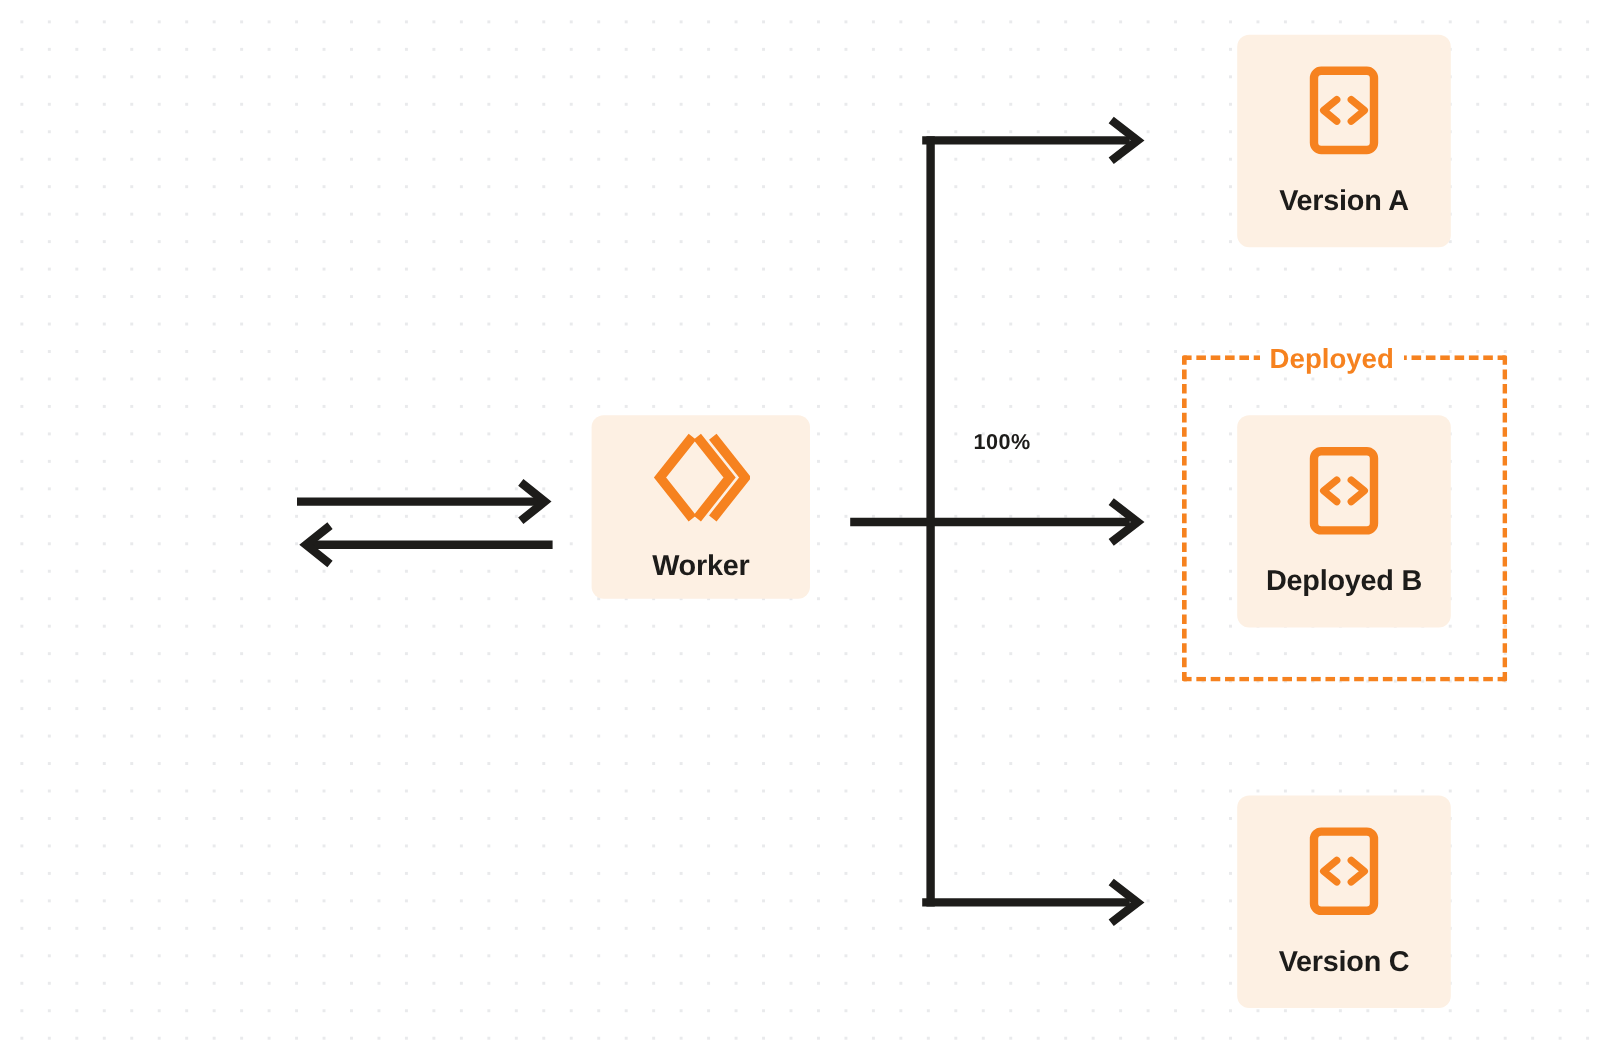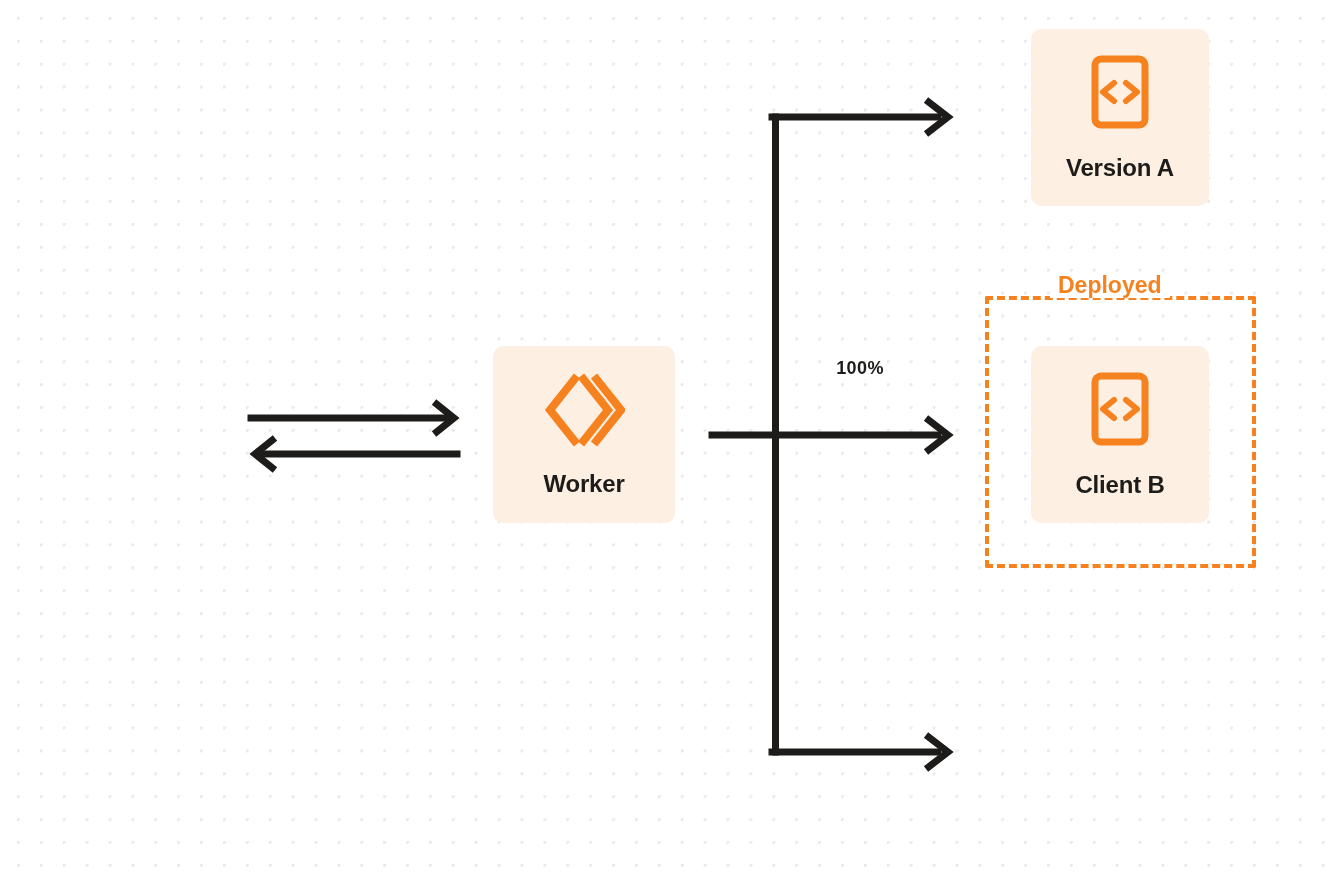--- a/index.html
+++ b/index.html
@@ -44,21 +44,21 @@
     height: 177px;
     background: #f3f4f5;
   }
   #client-node .node-label { font-size: 24px; }
 
   
   #worker-node {
     left: 493px;
     top: 346px;
     width: 182px;
-    height: 177px;
+    height: 153px;
     background: #fdf0e3;
   }
   #worker-node .node-label { font-size: 24px; margin-top: 22px; }
 
   
   .version-node {
     width: 178px;
     height: 177px;
     background: #fdf0e3;
     left: 1031px;
@@ -78,34 +78,34 @@
     top: 296px;
     width: 271px;
     height: 272px;
     border: 4px dashed #f6821f;
     border-radius: 2px;
     box-sizing: border-box;
   }
   #deployed-label {
     position: absolute;
     left: 1050px;
-    top: 272px;
+    top: 286px;
     font-size: 23px;
     font-weight: bold;
     color: #f6821f;
     background: #ffffff;
     padding: 0 8px;
     line-height: 26px;
     white-space: nowrap;
   }
 
   
   #traffic-label {
     position: absolute;
-    left: 780px;
+    left: 755px;
     top: 352px;
     width: 160px;
     text-align: center;
     color: #1d1c1a;
     font-size: 18px;
     font-weight: bold;
     letter-spacing: 0.4px;
     line-height: 33px;
   }
 
@@ -187,17 +187,27 @@
   </div>
 
   <div id="version-b-node" class="node version-node">
     <svg class="code-icon" width="62" height="76" viewBox="0 0 62 76" xmlns="http://www.w3.org/2000/svg">
       <rect x="6" y="5" width="50" height="66" rx="6" ry="6" fill="none" stroke="#f6821f" stroke-width="7"></rect>
       <g fill="none" stroke="#f6821f" stroke-width="6" stroke-linecap="round" stroke-linejoin="round">
         <polyline points="25,29 14,38 25,47"></polyline>
         <polyline points="37,29 48,38 37,47"></polyline>
       </g>
     </svg>
-    <span class="node-label">Client B</span>
-  </div>
-
+    <span class="node-label">Deployed B</span>
+  </div>
+
+  <div id="version-c-node" class="node version-node">
+    <svg class="code-icon" width="62" height="76" viewBox="0 0 62 76" xmlns="http://www.w3.org/2000/svg">
+      <rect x="6" y="5" width="50" height="66" rx="6" ry="6" fill="none" stroke="#f6821f" stroke-width="7"></rect>
+      <g fill="none" stroke="#f6821f" stroke-width="6" stroke-linecap="round" stroke-linejoin="round">
+        <polyline points="25,29 14,38 25,47"></polyline>
+        <polyline points="37,29 48,38 37,47"></polyline>
+      </g>
+    </svg>
+    <span class="node-label">Version C</span>
+  </div>
 
 </div>
 
 </body></html>

